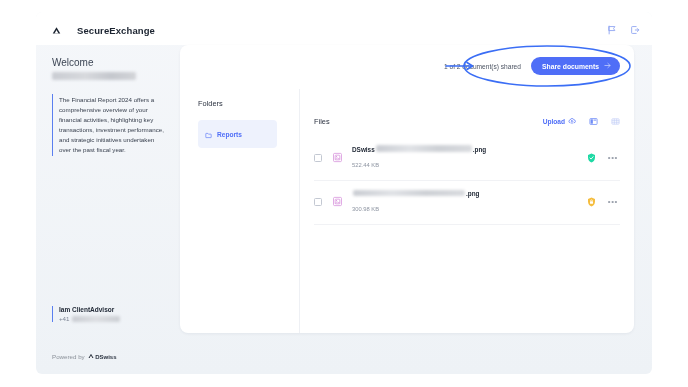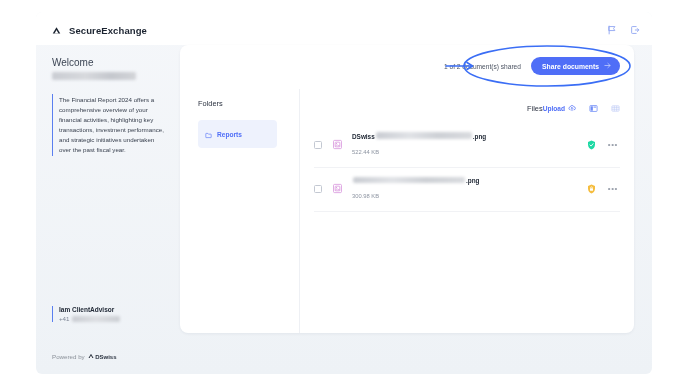--- a/index.html
+++ b/index.html
@@ -26,21 +26,21 @@
   }
 
   
   .topbar {
     position: absolute; left: 0; top: 0;
     width: 616px; height: 33px;
     background: #ffffff;
   }
   .brand {
     position: absolute; left: 16px; top: 9px;
-    display: flex; align-items: center; gap: 8px;
+    display: flex; align-items: center; gap: 16px;
   }
   .brand-mark { display: block; }
   .brand-name {
     font-size: 9.5px; font-weight: bold; color: #1b2330;
     letter-spacing: 0.1px;
   }
   .topbar-icons {
     position: absolute; right: 12px; top: 9px;
     display: flex; align-items: center; gap: 13px;
   }
@@ -125,22 +125,23 @@
     height: 244px;
   }
   .files-col {
     flex: 1; padding: 10px 14px 0 14px;
   }
   .col-title {
     font-size: 7.4px; color: #2b3240; font-weight: normal;
     margin-bottom: 12px;
   }
   .files-head {
-    display: flex; align-items: center; justify-content: flex-end;
+    display: flex; align-items: center; justify-content: space-between;
     margin-bottom: 6px;
+    margin-top: 13px;
   }
   .files-actions { display: flex; align-items: center; gap: 13px; }
   .upload-link {
     display: flex; align-items: center; gap: 3px;
     color: #4f6ef7; font-size: 6.6px; font-weight: bold; cursor: pointer;
   }
   .view-ic { display:block; cursor: pointer; }
 
   .folder-item {
     display: flex; align-items: center; gap: 5px;

